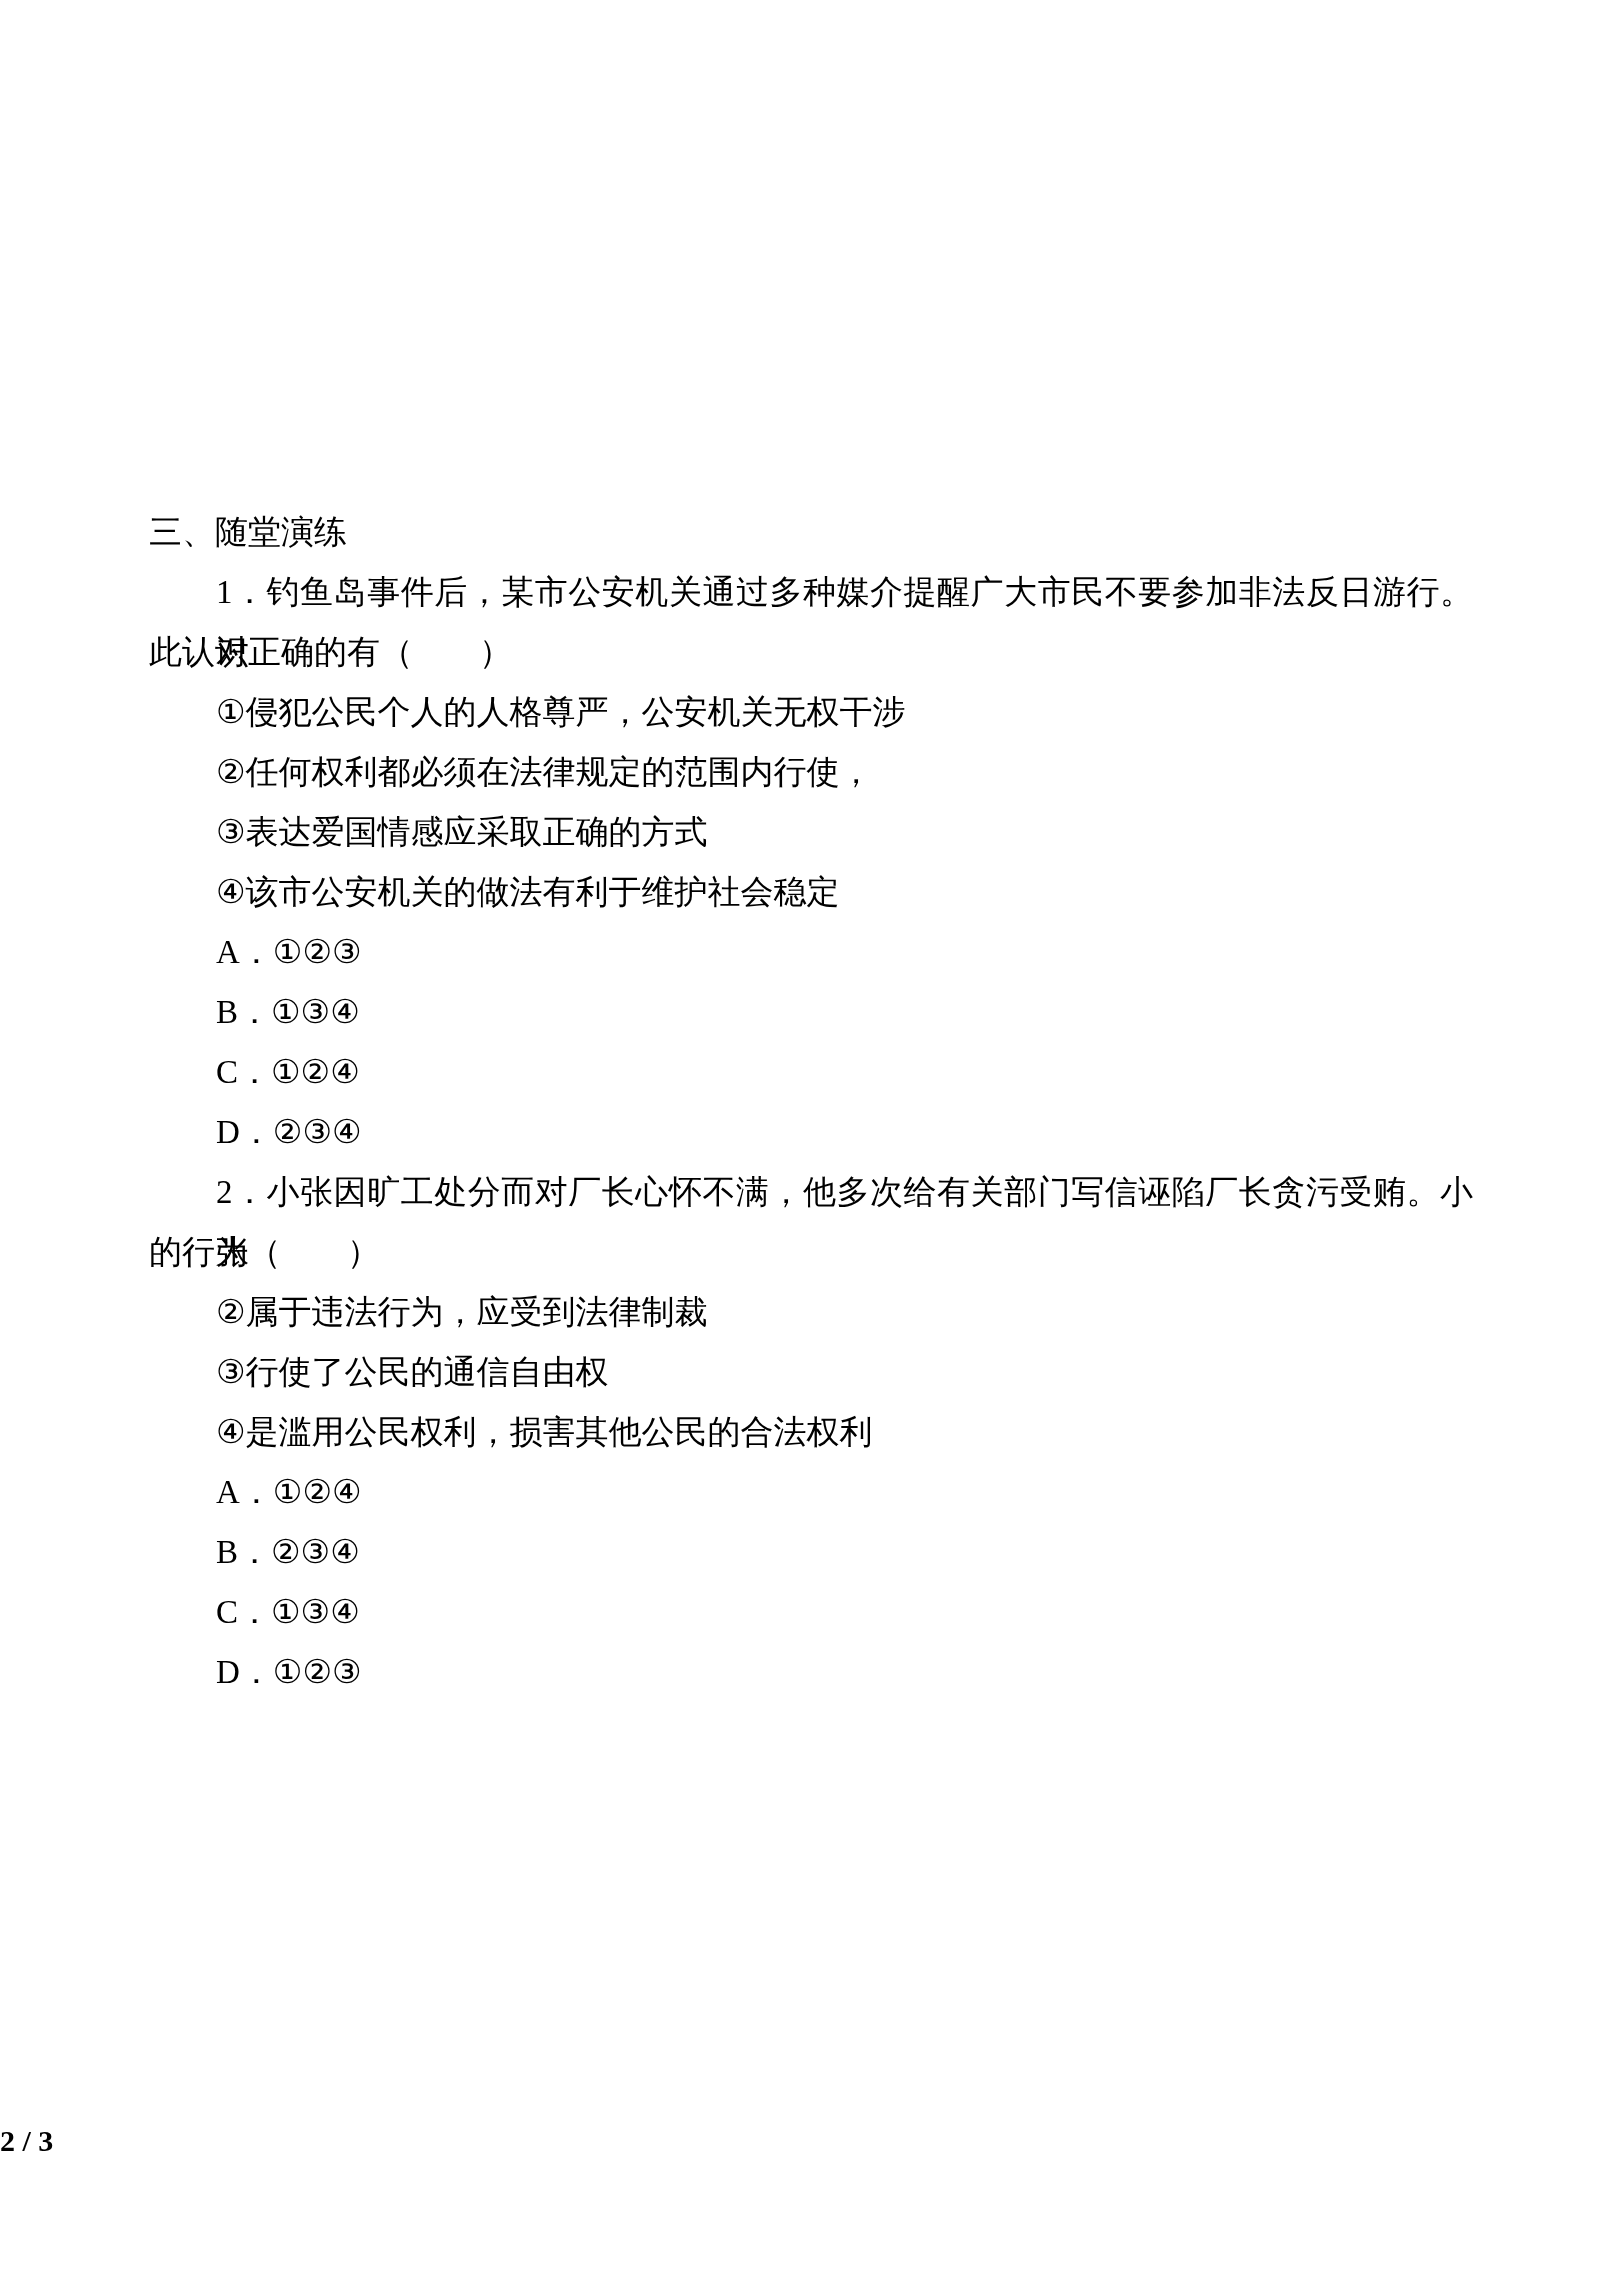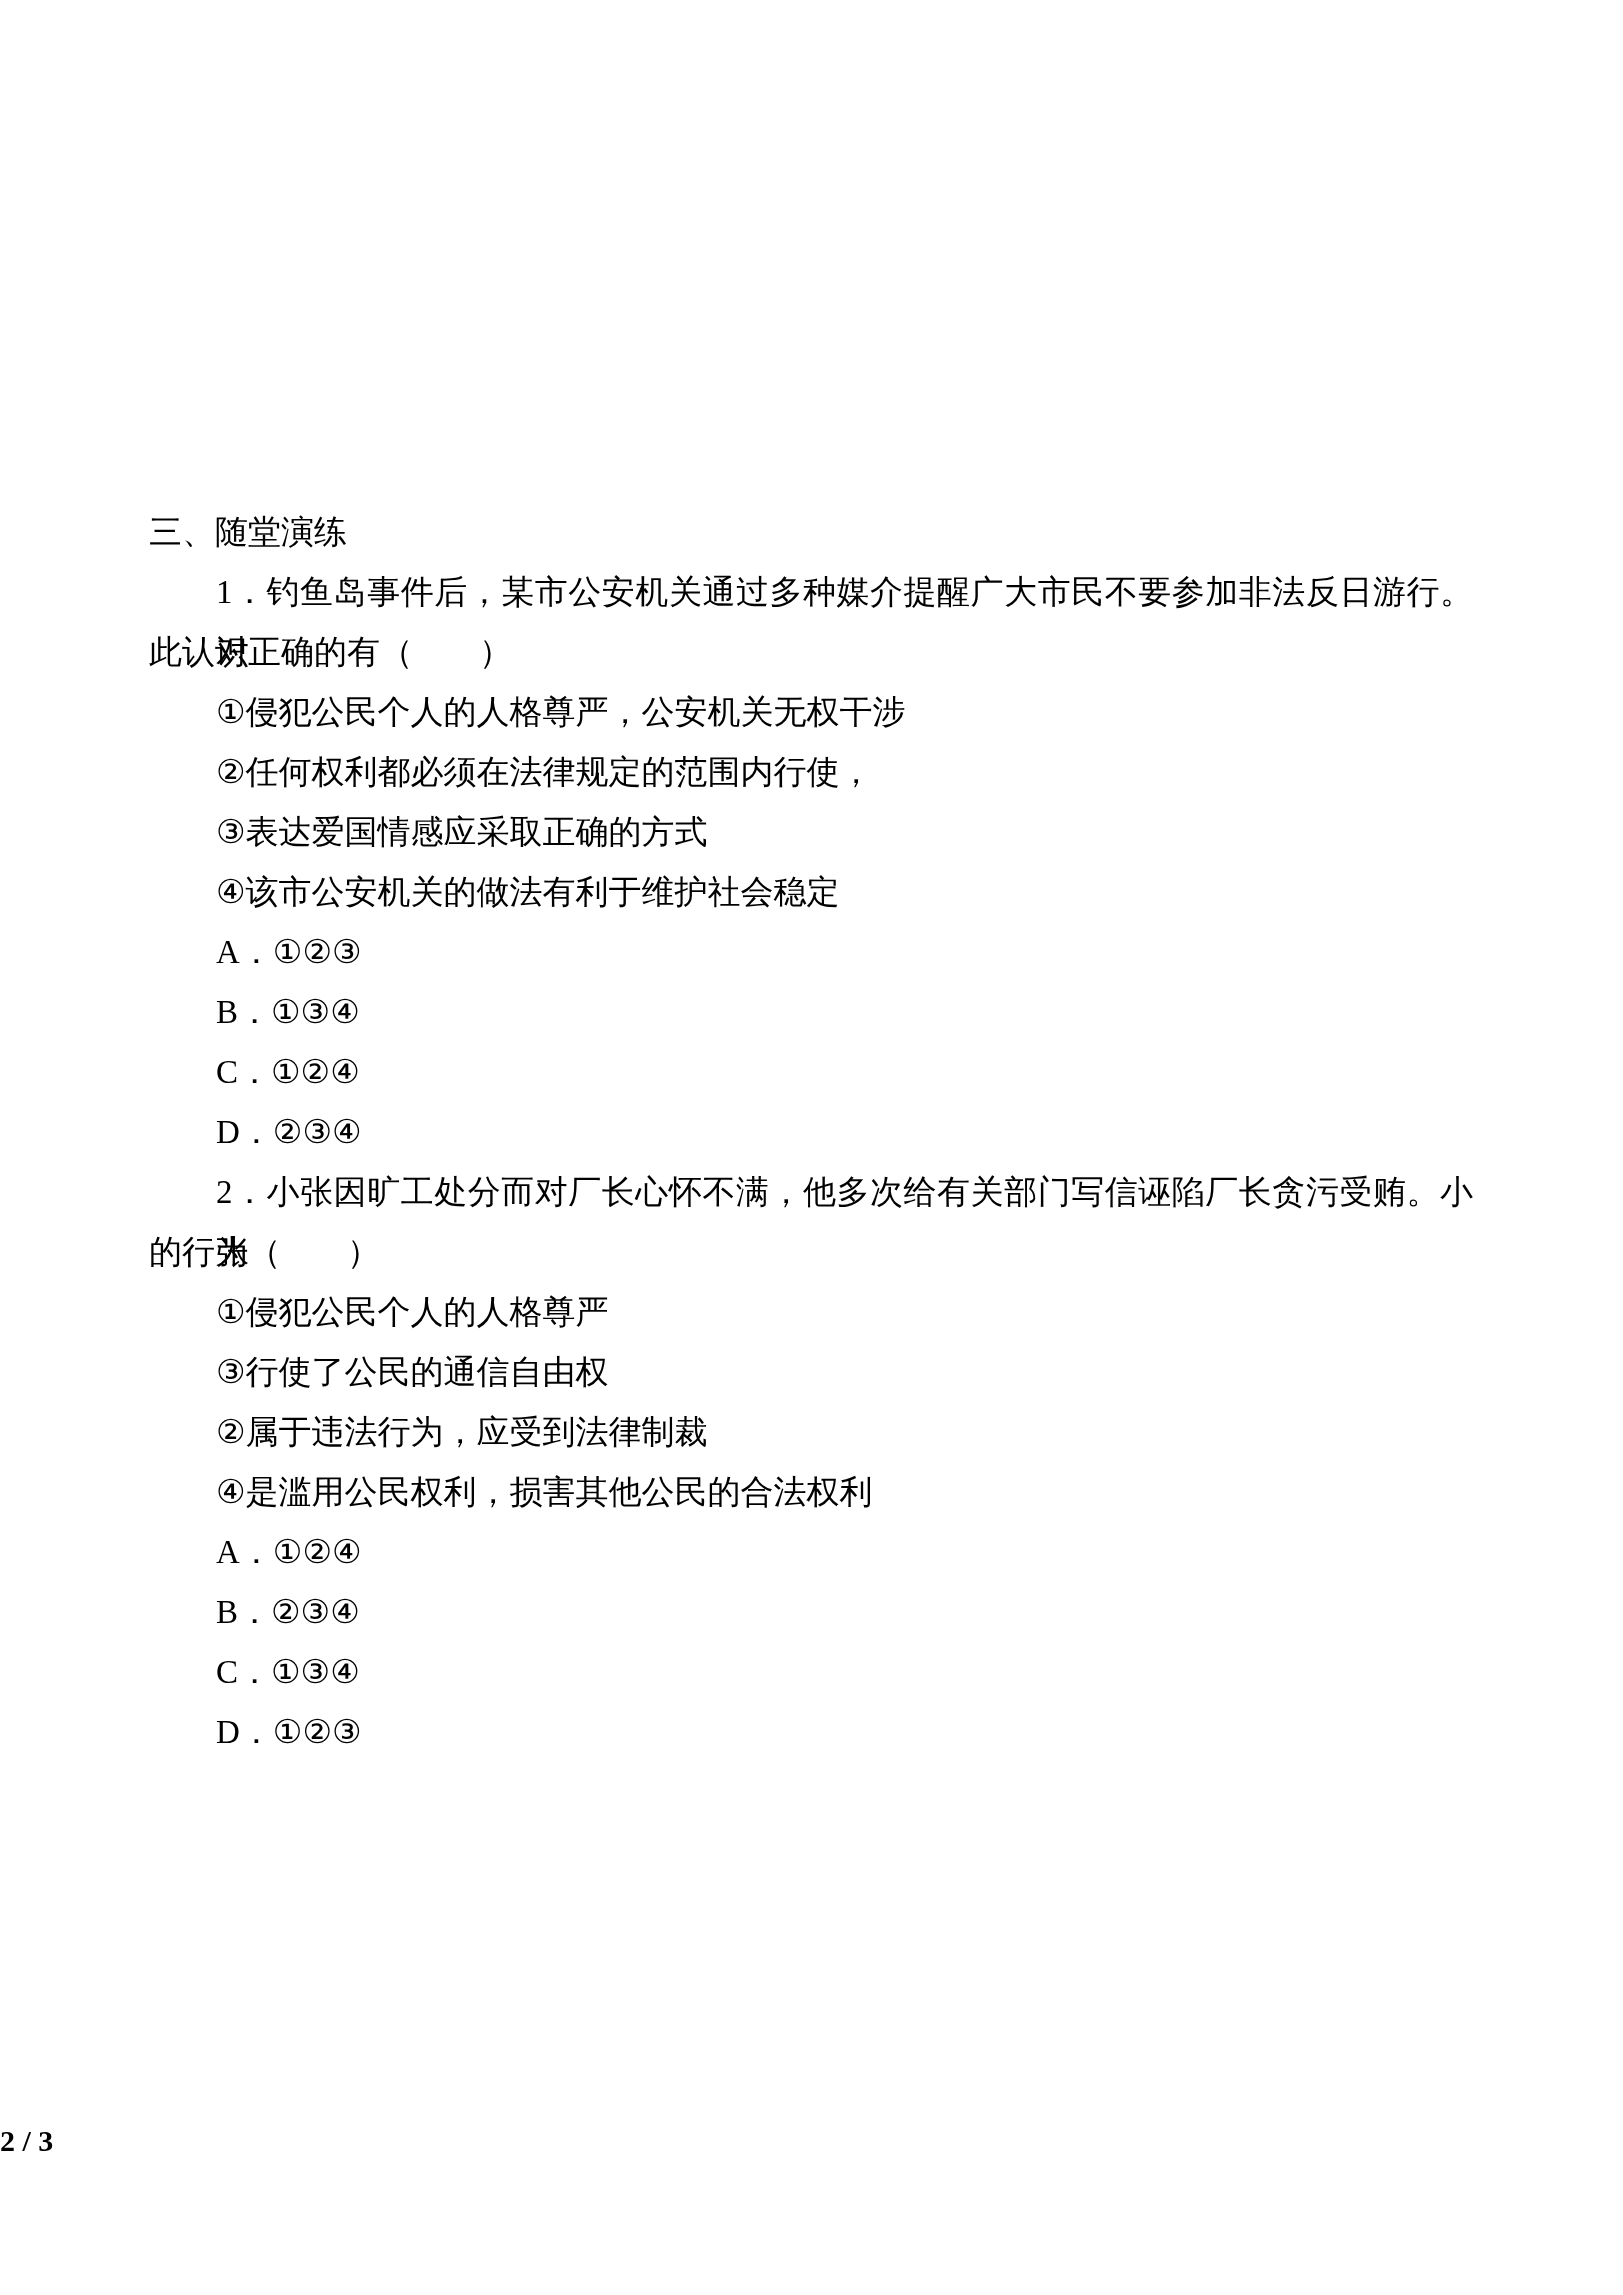--- a/index.html
+++ b/index.html
@@ -67,23 +67,22 @@
       <div class="line indent">④该市公安机关的做法有利于维护社会稳定</div>
       <div class="line indent">A．①②③</div>
       <div class="line indent">B．①③④</div>
       <div class="line indent">C．①②④</div>
       <div class="line indent">D．②③④</div>
     </section>
 
     <section>
       <div class="line indent just">2．小张因旷工处分而对厂长心怀不满，他多次给有关部门写信诬陷厂长贪污受贿。小张</div>
       <div class="line">的行为（　　）</div>
-      <div class="line indent">①侵犯公民个人的人格尊严</div>
+      <div class="line indent">②属于违法行为，应受到法律制裁</div>
       <div class="line indent">③行使了公民的通信自由权</div>
-      <div class="line indent">②属于违法行为，应受到法律制裁</div>
       <div class="line indent">④是滥用公民权利，损害其他公民的合法权利</div>
       <div class="line indent">A．①②④</div>
       <div class="line indent">B．②③④</div>
       <div class="line indent">C．①③④</div>
       <div class="line indent">D．①②③</div>
     </section>
 
 
   </div>
 

